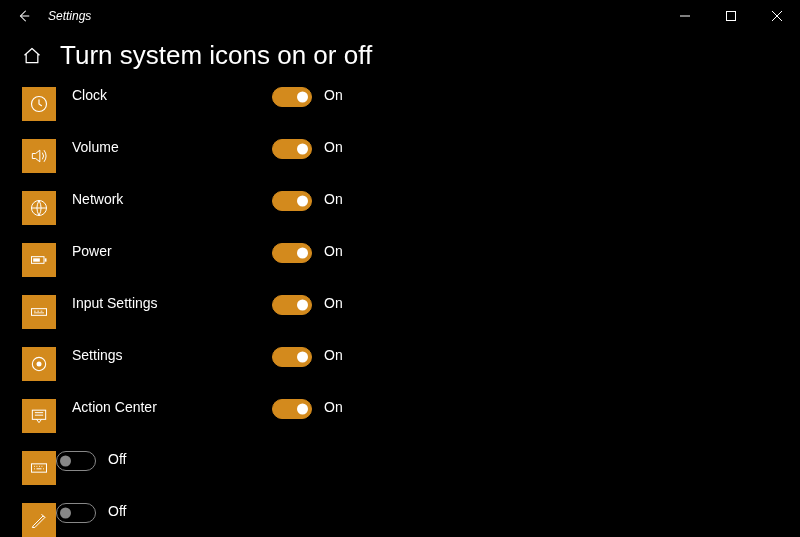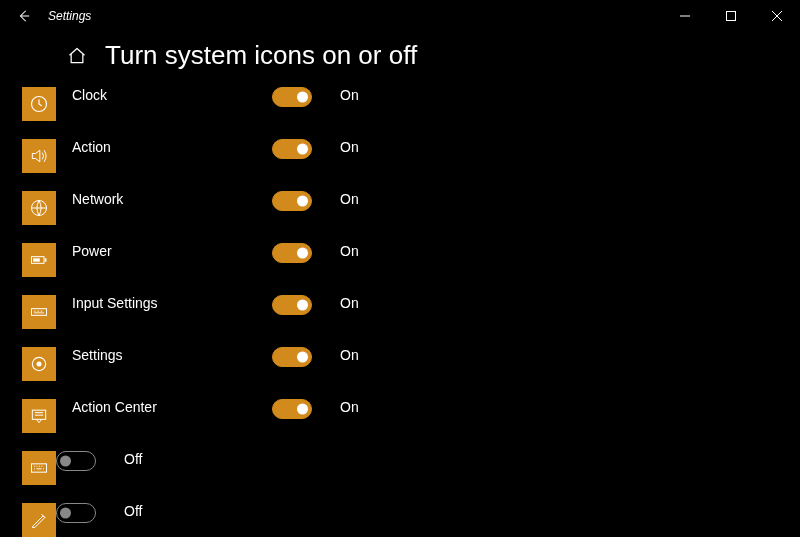--- a/index.html
+++ b/index.html
@@ -4,37 +4,37 @@
 <style>
   * { box-sizing: border-box; margin: 0; padding: 0; }
   html, body { width: 800px; height: 537px; background: #000; color: #fff; font-family: "Segoe UI", Arial, sans-serif; overflow: hidden; }
   
   .titlebar { height: 32px; display: flex; align-items: center; padding-left: 8px; font-style: italic; }
   .titlebar .back { width: 32px; height: 32px; display: flex; align-items: center; justify-content: center; cursor: pointer; }
   .titlebar .title { font-size: 12px; color: #fff; margin-left: 8px; flex: 1; }
   .titlebar .win-controls { display: flex; }
   .titlebar .win-btn { width: 46px; height: 32px; display: flex; align-items: center; justify-content: center; cursor: pointer; }
   
-  .header { display: flex; align-items: center; padding: 8px 22px 16px 22px; margin-left: 45px; }
+  .header { display: flex; align-items: center; padding: 8px 22px 16px 22px; }
   .header .home-icon { width: 20px; height: 20px; margin-right: 18px; }
   .header h1 { font-size: 26px; font-weight: 400; color: #fff; }
   
   .content { padding: 0 22px; }
   .row { display: flex; height: 48px; margin-bottom: 4px; }
   .icon-tile { width: 34px; height: 34px; background: #d38a1d; display: flex; align-items: center; justify-content: center; flex-shrink: 0; }
   .icon-tile svg { display: block; }
   .label { font-size: 14px; color: #fff; margin-left: 16px; width: 200px; }
   
   .toggle { width: 40px; height: 20px; border-radius: 10px; position: relative; cursor: pointer; flex-shrink: 0; }
   .toggle.on { background: #d38a1d; border: 1px solid #d38a1d; }
   .toggle.off { background: #000; border: 1px solid #888; }
   .thumb { width: 11px; height: 11px; background: #fff; border-radius: 50%; position: absolute; top: 50%; transform: translateY(-50%); }
   .toggle.on .thumb { right: 3px; background: #fff; }
   .toggle.off .thumb { left: 3px; background: #888; }
-  .state { font-size: 14px; color: #fff; margin-left: 28px; }
+  .state { font-size: 14px; color: #fff; margin-left: 12px; }
 </style>
 </head>
 <body>
 
 <div class="titlebar">
   <div class="back">
     <svg width="14" height="14" viewBox="0 0 16 16">
       <path d="M10 2 L4 8 L10 14" stroke="#fff" stroke-width="1.2" fill="none"></path>
       <path d="M4 8 H14" stroke="#fff" stroke-width="1.2" fill="none"></path>
     </svg>
@@ -82,21 +82,21 @@
     <div class="state">On</div>
   </div>
 
   <div class="row">
     <div class="icon-tile">
       <svg width="20" height="20" viewBox="0 0 24 24">
           <path d="M4 9 H8 L13 5 V19 L8 15 H4 Z" stroke="#fff" stroke-width="1.2" fill="none"></path>
           <path d="M16 8 Q19 12 16 16 M18 5 Q23 12 18 19" stroke="#fff" stroke-width="1.2" fill="none"></path>
         </svg>
     </div>
-    <div class="label">Action</div>
+    <div class="label">Volume</div>
     <div class="toggle on">
         <div class="thumb"></div>
       </div>
     <div class="state">On</div>
   </div>
 
   <div class="row">
     <div class="icon-tile">
       <svg width="20" height="20" viewBox="0 0 24 24">
           <circle cx="12" cy="12" r="9" stroke="#fff" stroke-width="1.2" fill="none"></circle>

